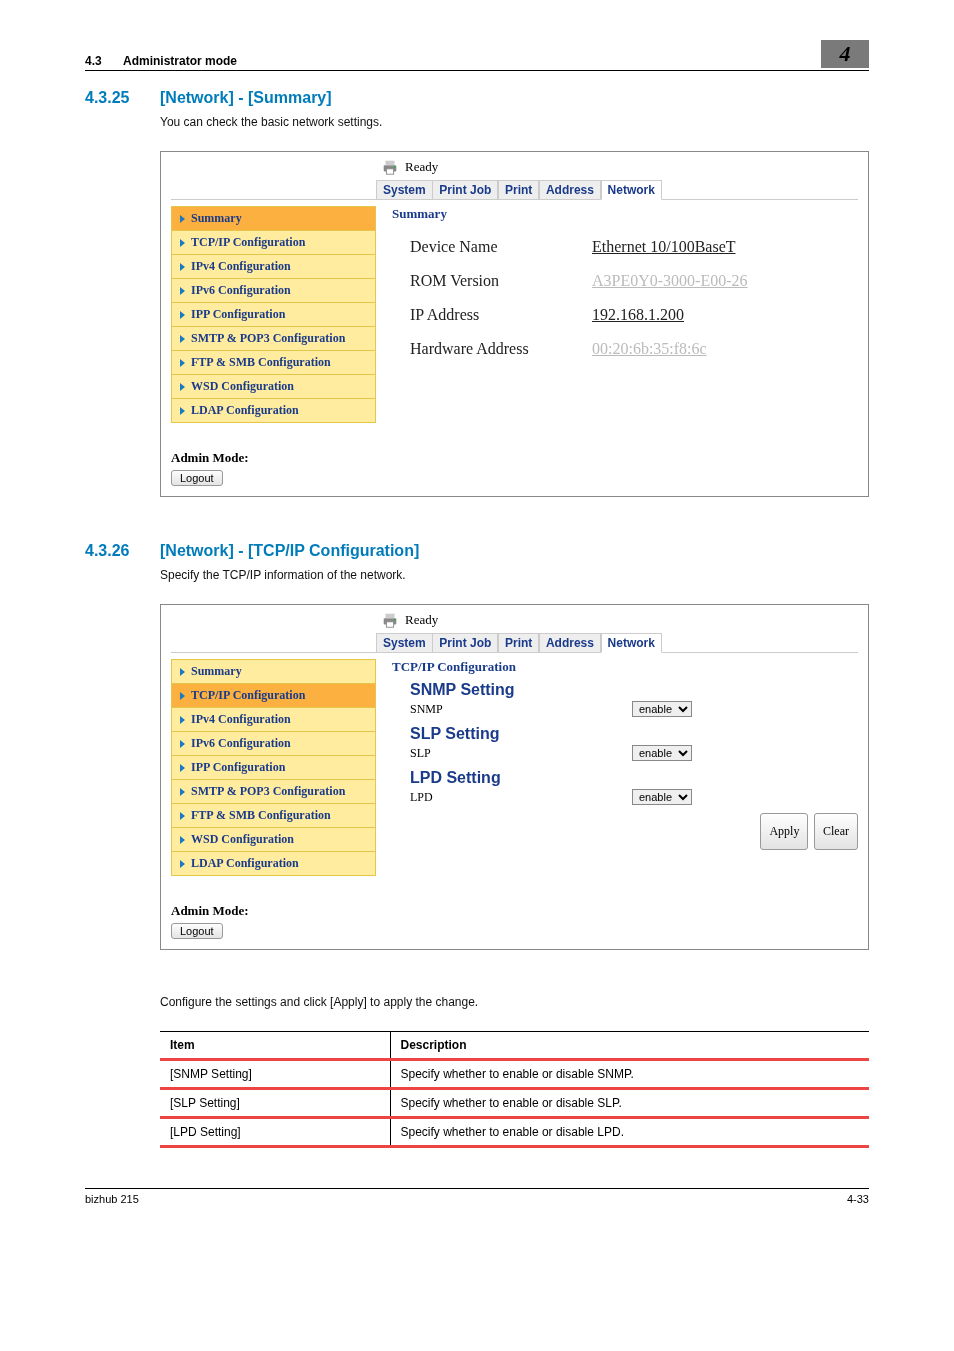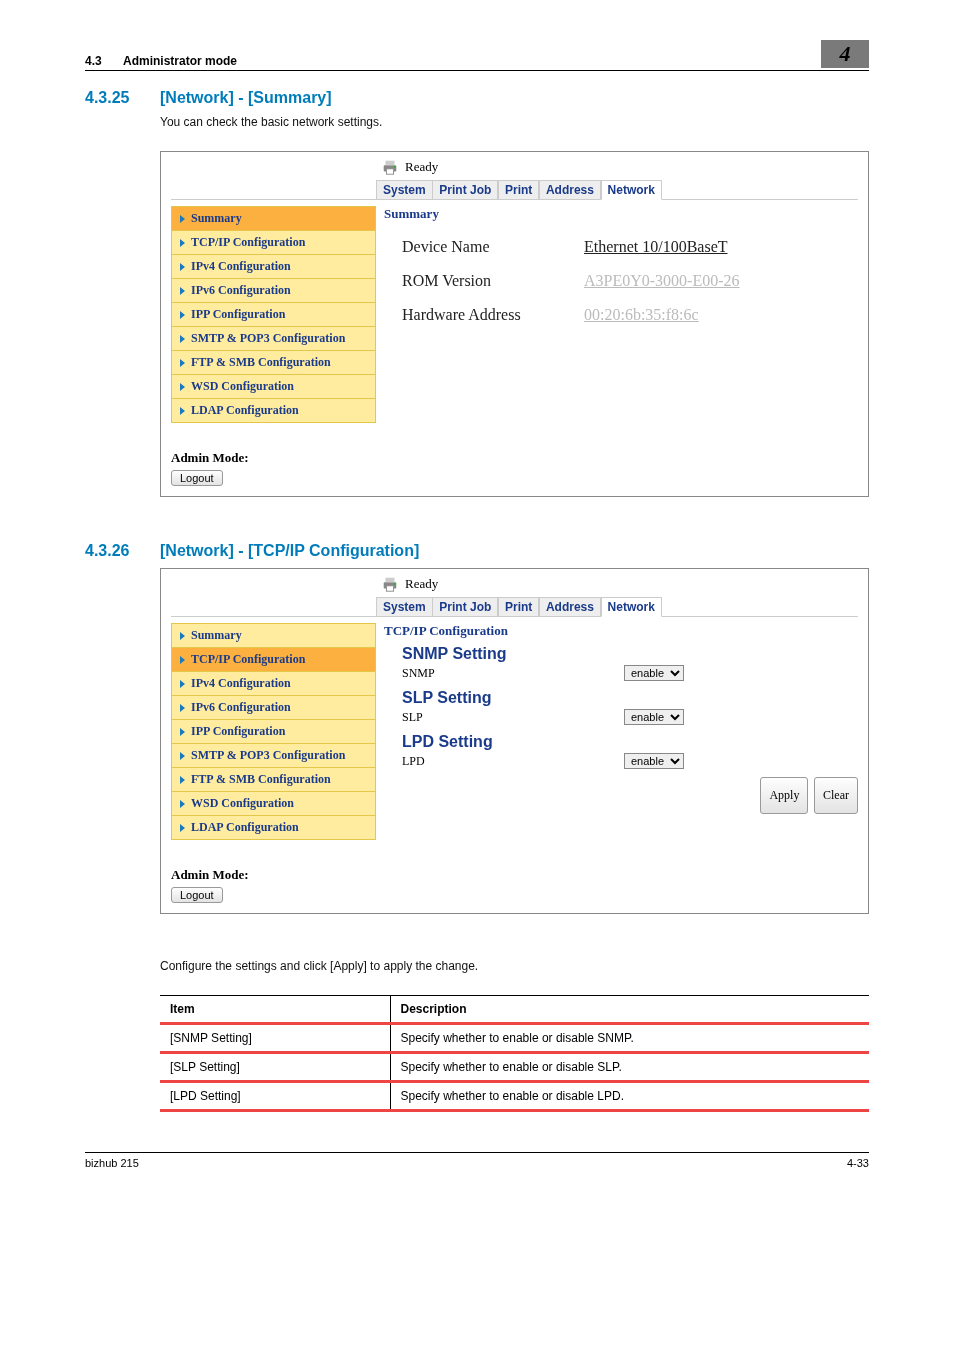--- a/index.html
+++ b/index.html
@@ -17,21 +17,21 @@
   .body-text { margin-left:75px; font-size:12px; color:#111; margin-bottom:22px; }
   .shot-wrap { margin-left:75px; margin-bottom:45px; }
   .shot { border:1px solid #888; background:#fff; padding:0; }
   .status-row { padding:6px 10px 4px 220px; display:flex; align-items:center; gap:6px; }
   .printer-icon { width:18px; height:18px; position:relative; }
   .printer-icon svg { width:18px; height:18px; }
   .tab-row { padding-left:215px; margin-bottom:0; }
   .tab-row .tab { display:inline-block; padding:2px 6px; font-size:12px; font-weight:bold; color:#1a3a8a; border:1px solid #ccc; background:#eee; margin-right:-4px; vertical-align:bottom;}
   .tab-row .tab.active { border-bottom-color:#fff; background:#fff; }
   .tab-underline { border-bottom:1px solid #ccc; margin-top:-1px; margin-bottom:6px; margin-left:10px; margin-right:10px;}
-  .shot-body { display:flex; padding:0 10px 10px 10px; gap:8px; }
+  .shot-body { display:flex; padding:0 10px 10px 10px; gap:16px; }
   .side { width:205px; flex:0 0 205px; }
   .s-item { background:#ffec9f; border:1px solid #e4c74a; padding:4px 8px; font-size:12px; margin-bottom:-1px; display:flex; align-items:center; gap:6px; color:#1a3a8a; font-weight:bold; font-family: 'Times New Roman', serif;}
   .s-item.highlight { background:#fbb040; }
   .tri { width:0;height:0;border-top:4px solid transparent;border-bottom:4px solid transparent;border-left:5px solid #1a7abf; flex:0 0 auto;}
   .admin-block { margin-top:28px; }
   .admin-block b { font-family: 'Times New Roman', serif; font-size:13px;}
   .logout-btn { display:inline-block; border:1px solid #999; border-radius:3px; padding:1px 8px; font-size:11px; background:linear-gradient(#fefefe,#e3e3e3); margin-top:4px; font-family: Arial, sans-serif;}
   .content { flex:1; padding-top:0px; }
   .content .c-title { font-weight:bold; color:#1a3a8a; font-size:13px; margin-bottom:6px; font-family: 'Times New Roman', serif;}
   .kv { display:flex; font-size:16px; margin:16px 0; color:#222; }
@@ -140,32 +140,37 @@
           <div class="c-title">Summary</div>
           <div class="kv">
               <div class="k">Device Name</div>
               <div class="v">Ethernet 10/100BaseT</div>
             </div>
           <div class="kv">
               <div class="k">ROM Version</div>
               <div class="v blur">A3PE0Y0-3000-E00-26</div>
             </div>
           <div class="kv">
+              <div class="k">IP Address</div>
+              <div class="v">192.168.1.200</div>
+            </div>
+          <div class="kv">
               <div class="k">Hardware Address</div>
               <div class="v blur">00:20:6b:35:f8:6c</div>
             </div>
         </div>
       </div>
     </div>
   </div>
 
   <div class="sec-head">
     <div class="sec-num">4.3.26</div>
     <div class="sec-title">[Network] - [TCP/IP Configuration]</div>
   </div>
+  <div class="body-text">Specify the TCP/IP information of the network.</div>
 
   <div class="shot-wrap">
     <div class="shot">
       <div class="status-row">
         <span class="printer-icon">
           <svg viewBox="0 0 20 20">
               <rect x="3" y="8" width="14" height="7" rx="1" fill="#888"></rect>
               <rect x="5" y="3" width="10" height="5" fill="#ccc"></rect>
               <rect x="6" y="12" width="8" height="6" fill="#fff" stroke="#888"></rect>
               <circle cx="15" cy="10" r="1" fill="#3a3"></circle>

